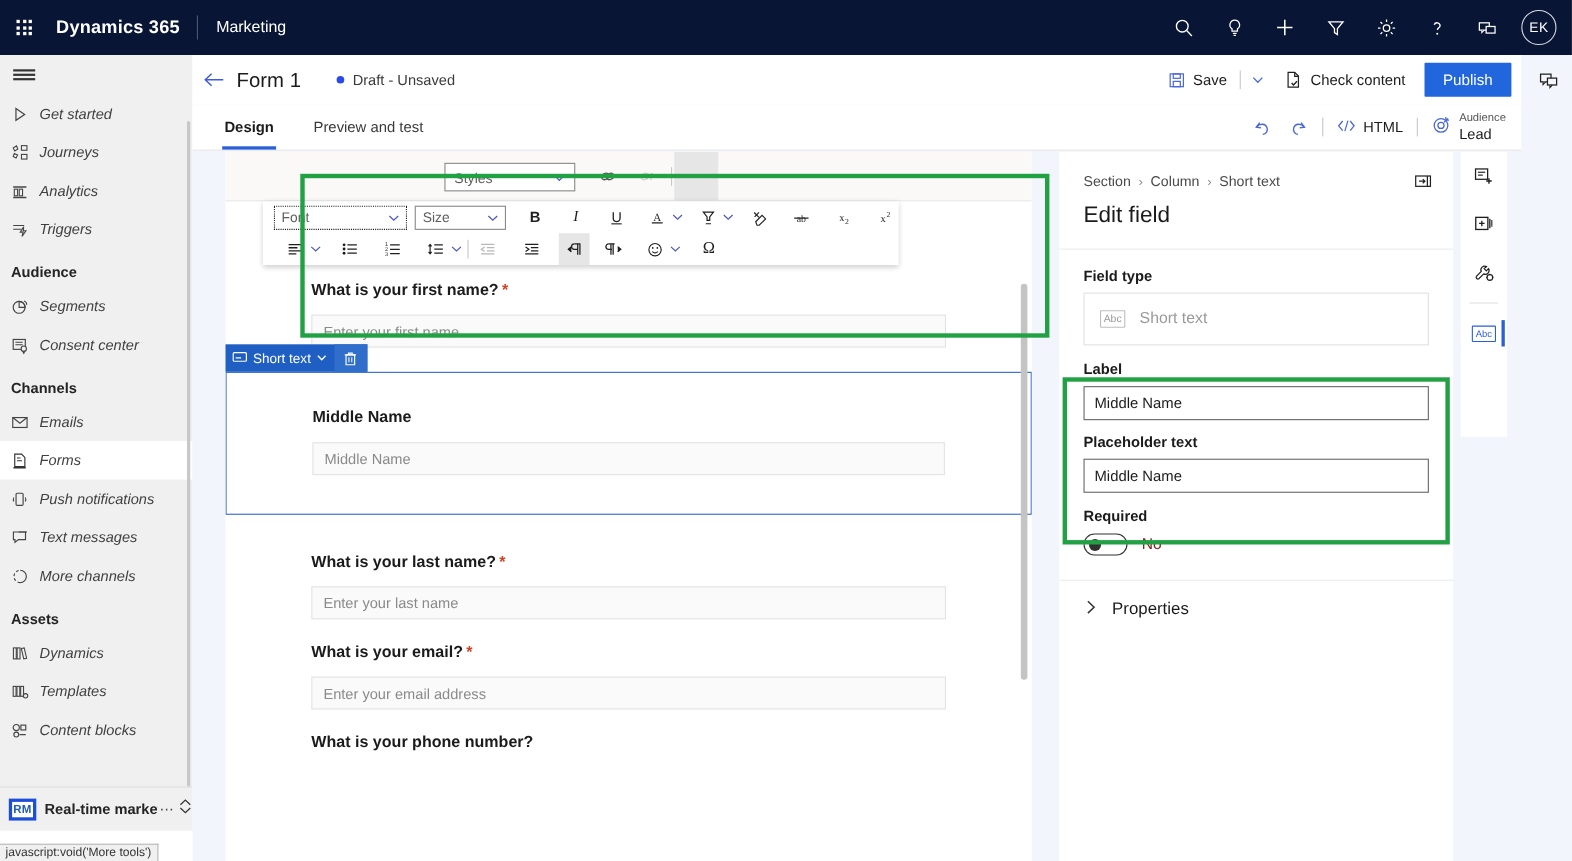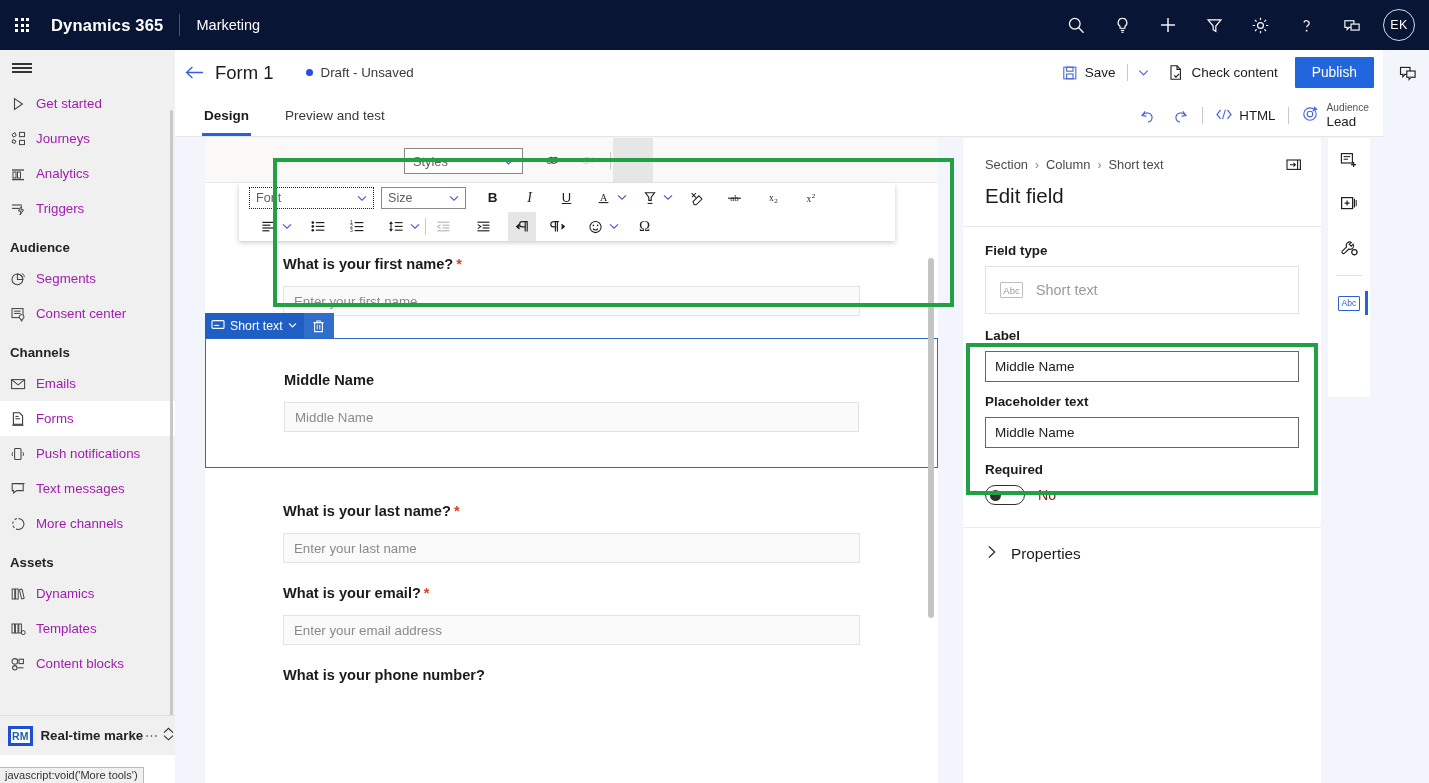--- a/index.html
+++ b/index.html
@@ -31,21 +31,21 @@
 
   
   .sidenav {
     position: absolute; top: 50px; left: 0; width: 175px; height: 705px;
     background: #f0f0f0; overflow: hidden;
   }
   .hamburger { height: 36px; display: flex; align-items: center; padding-left: 12px; cursor: pointer; }
   .hamburger span { display: block; width: 20px; height: 1.6px; background: #333; margin: 2.4px 0; }
   .navitem {
     height: 35px; display: flex; align-items: center; padding-left: 10px; cursor: pointer;
-    font-size: 13.3px; color: #a21caf;
+    font-size: 13.3px; color: #404040; font-style: italic;
   }
   .navitem.sel { background: #ffffff; }
   .navitem .ico { width: 26px; display: flex; align-items: center; justify-content: flex-start; flex: 0 0 26px; }
   .navgroup {
     font-size: 13.3px; font-weight: bold; color: #242424; padding: 14px 0 6px 10px;
   }
   .nav-scroll {
     position: absolute; right: 2px; top: 60px; width: 3px; height: 630px;
     background: #c8c8c8; border-radius: 2px;
   }
@@ -126,21 +126,21 @@
     border: 1px solid #8a8886; display: flex; align-items: center; padding: 0 8px;
     font-size: 12.8px; color: #605e5c; cursor: pointer;
   }
   .stylesel .cv { margin-left: auto; color: #4a56c7; }
   .rtebtn {
     width: 35px; height: 45px; display: flex; align-items: center; justify-content: center; cursor: pointer;
   }
   .rtebtn.dis { cursor: default; opacity: .35; }
   .rtebtn.on { background: #e6e6e6; }
   .rte-panel {
-    position: absolute; top: 45px; left: 34px; width: 656px; height: 58px; background: #fff;
+    position: absolute; top: 45px; left: 34px; width: 578px; height: 58px; background: #fff;
     box-shadow: 0 1.6px 5px rgba(0,0,0,.22); padding: 0;
   }
   .rterow { height: 29px; display: flex; align-items: center; padding-left: 10px; }
   .combo {
     height: 22px; display: flex; align-items: center; padding: 0 6px; font-size: 12.6px;
     color: #605e5c; background: #fff; cursor: pointer;
   }
   .combo.dotted { border: 1.4px dotted #201f1e; width: 125px; }
   .combo.solid { border: 1px solid #8a8886; width: 85px; margin-left: 7px; }
   .combo .cv { margin-left: auto; color: #4a56c7; }

